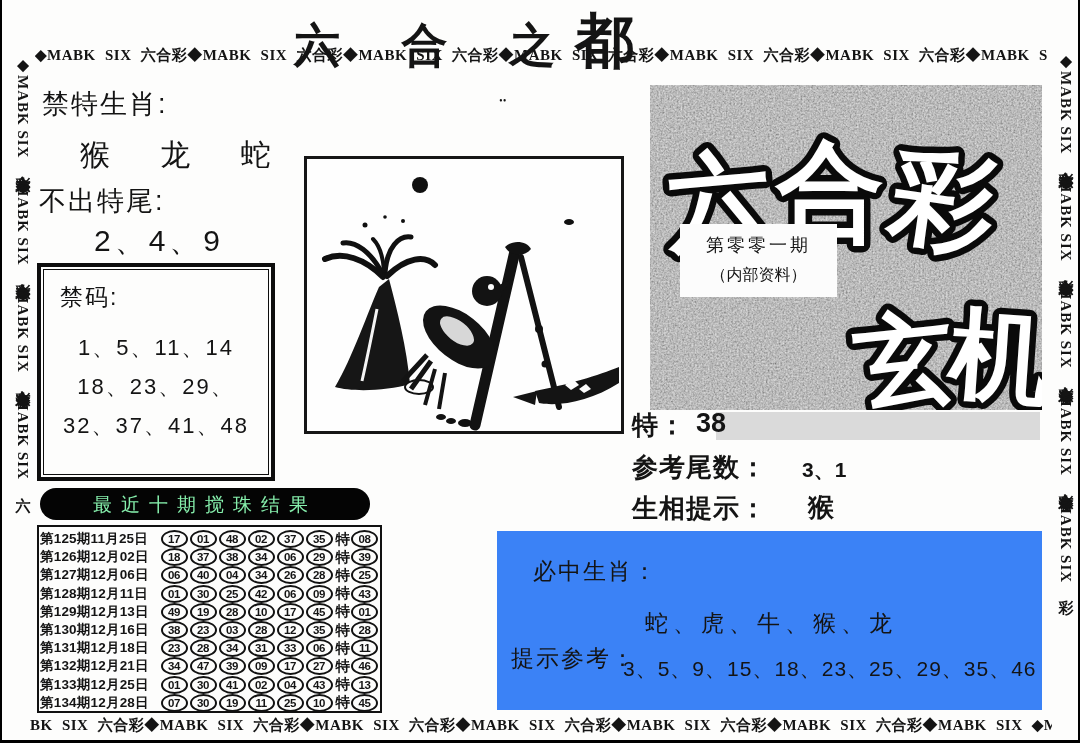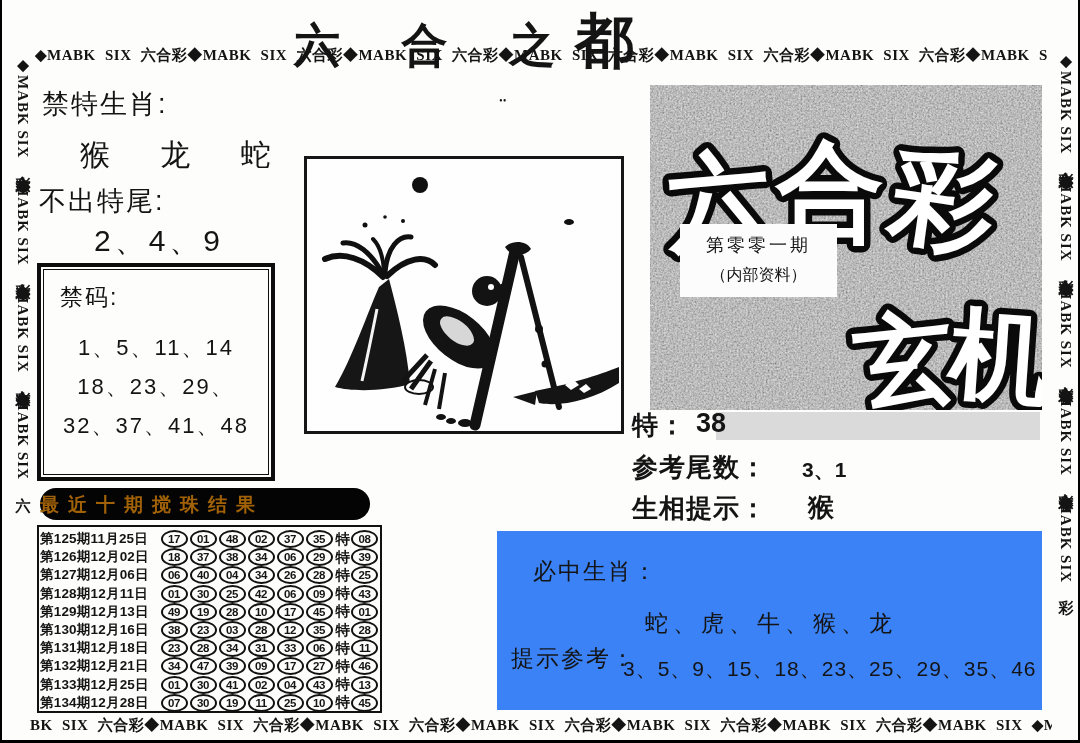--- a/index.html
+++ b/index.html
@@ -25,21 +25,21 @@
   .forbid-zodiac-label{left:40px;top:86px;}
   .forbid-zodiac-values{left:78px;top:135px;font-size:30px;word-spacing:42px;white-space:pre;}
   .forbid-tail-label{left:37px;top:183px;}
   .forbid-tail-values{left:92px;top:221px;font-size:30px;letter-spacing:4px;}
   .jinma-box{left:35px;top:263px;width:238px;height:218px;border:4px solid #0d0d0d;box-sizing:border-box;}
   .jinma-inner{position:absolute;inset:2px;border:1px solid #0d0d0d;}
   .jinma-label{position:absolute;left:16px;top:12px;font-size:23px;letter-spacing:2px;}
   .jinma-lines{position:absolute;left:0;right:0;top:58px;text-align:center;font-size:22px;line-height:39px;letter-spacing:2px;}
   
   .banner{left:38px;top:488px;width:330px;height:32px;background:#040404;border-radius:17px;
-          color:#a16207;font-size:19px;font-weight:bold;letter-spacing:9px;text-align:left;line-height:33px;}
+          color:#86efac;font-size:19px;font-weight:normal;letter-spacing:9px;text-align:center;line-height:33px;}
   .results-box{left:35px;top:525px;width:345px;height:188px;border:2px solid #111;box-sizing:border-box;padding:3px 0 0 1px;}
   .result-row{display:flex;align-items:center;height:18.2px;}
   .row-label{width:138px;font-size:13.5px;font-weight:bold;letter-spacing:0.2px;white-space:nowrap;}
   .oval{display:inline-flex;align-items:center;justify-content:center;flex:none;
         width:23px;height:14px;border:2px solid #111;border-radius:50%;
         font-size:11.5px;font-weight:bold;margin-right:2px;letter-spacing:-0.5px;}
   .row-te{font-size:14.5px;font-weight:bold;margin:0 1px;}
   
   .picture-box{left:302px;top:156px;width:320px;height:278px;border:3px solid #161616;box-sizing:border-box;background:#fefefe;}
   

